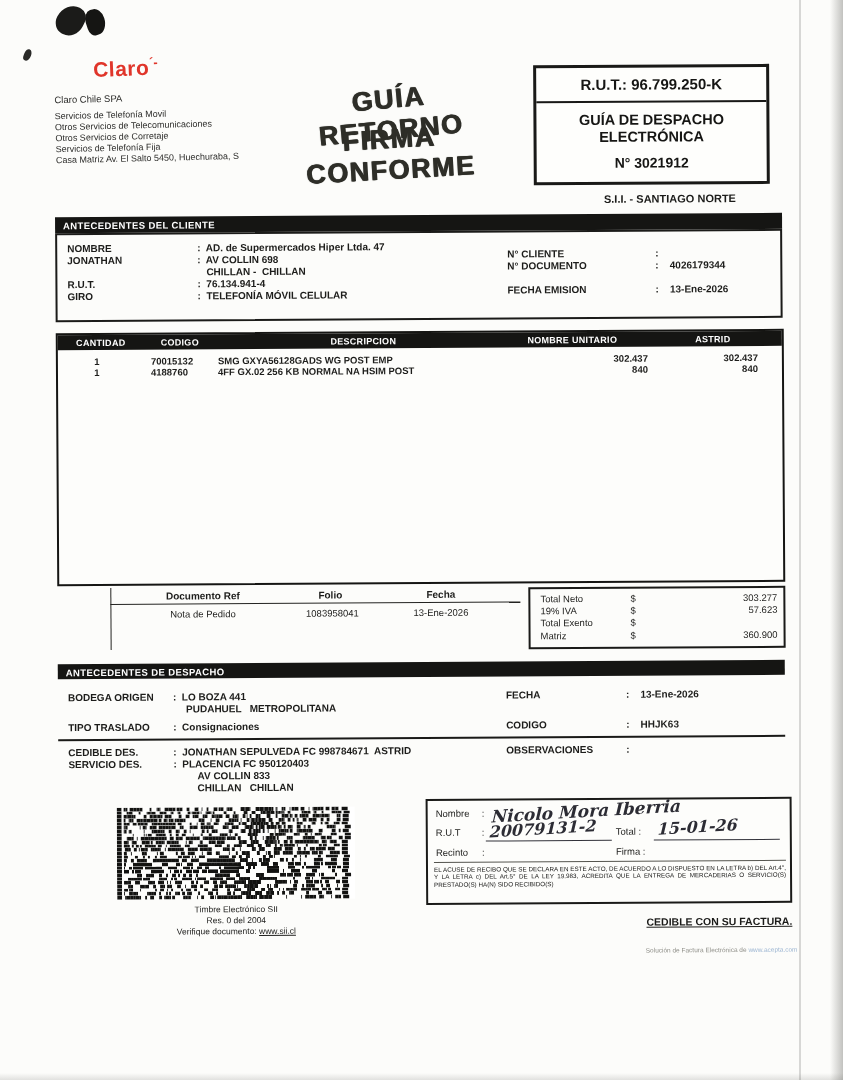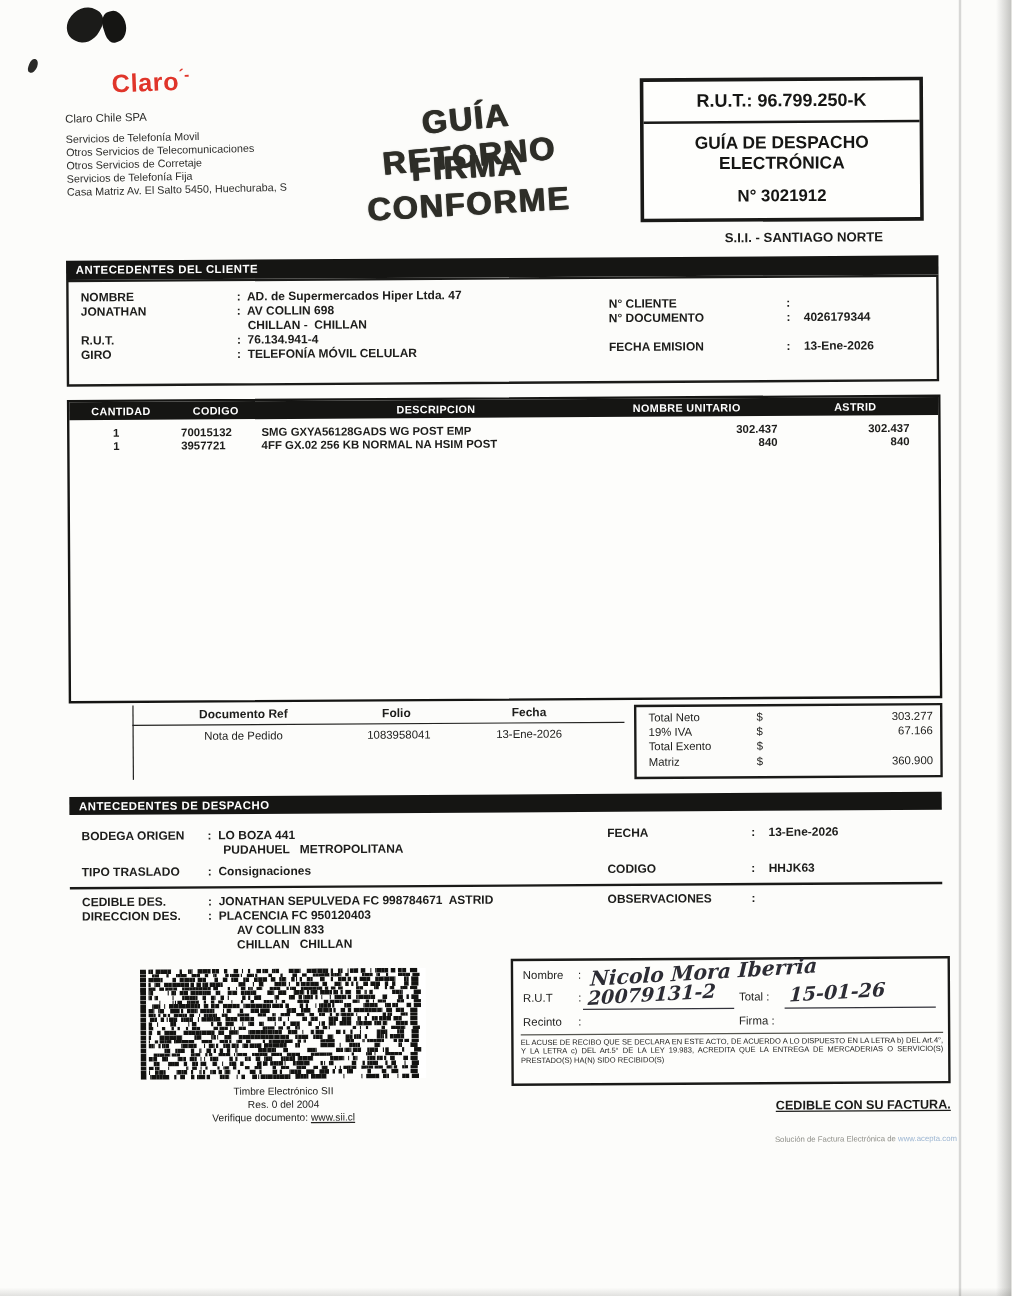--- a/index.html
+++ b/index.html
@@ -144,42 +144,42 @@
         <span class="ih" style="left:620px;width:70px">ASTRID</span>
       </div>
 
       <span class="cell" style="left:24px;top:21px;width:30px;text-align:center">1</span>
       <span class="cell" style="left:93px;top:21px">70015132</span>
       <span class="cell" style="left:160px;top:21px">SMG GXYA56128GADS WG POST EMP</span>
       <span class="cell" style="left:490px;top:21px;width:100px;text-align:right">302.437</span>
       <span class="cell" style="left:600px;top:21px;width:100px;text-align:right">302.437</span>
 
       <span class="cell" style="left:24px;top:32px;width:30px;text-align:center">1</span>
-      <span class="cell" style="left:93px;top:32px">3957721</span>
+      <span class="cell" style="left:93px;top:32px">4188760</span>
       <span class="cell" style="left:160px;top:32px">4FF GX.02 256 KB NORMAL NA HSIM POST</span>
       <span class="cell" style="left:490px;top:32px;width:100px;text-align:right">840</span>
       <span class="cell" style="left:600px;top:32px;width:100px;text-align:right">840</span>
     </div>
 
     <div class="abs refline-v"></div>
     <div class="abs refline-h"></div>
     <span class="refh" style="left:140px;width:125px">Documento Ref</span>
     <span class="refh" style="left:300px;width:60px">Folio</span>
     <span class="refh" style="left:408px;width:65px">Fecha</span>
     <span class="refv" style="left:140px;width:125px">Nota de Pedido</span>
     <span class="refv" style="left:292px;width:80px">1083958041</span>
     <span class="refv" style="left:403px;width:75px">13-Ene-2026</span>
 
     <div class="abs totbox">
       <span class="tot-lb" style="top:4px">Total Neto</span>
       <span class="tot-s" style="top:4px">$</span>
       <span class="tot-v" style="top:4px">303.277</span>
       <span class="tot-lb" style="top:16px">19% IVA</span>
       <span class="tot-s" style="top:16px">$</span>
-      <span class="tot-v" style="top:16px">67.166</span>
+      <span class="tot-v" style="top:16px">57.623</span>
       <span class="tot-lb" style="top:28px">Total Exento</span>
       <span class="tot-s" style="top:28px">$</span>
       <span class="tot-v" style="top:28px"></span>
       <span class="tot-lb" style="top:41px">Matriz</span>
       <span class="tot-s" style="top:41px">$</span>
       <span class="tot-v" style="top:41px">360.900</span>
     </div>
 
     <div class="abs secbar bar2" style="padding-top:2.5px">ANTECEDENTES DE DESPACHO</div>
 
@@ -190,21 +190,21 @@
     <span class="f lb val" style="left:172px;top:720px">:  Consignaciones</span>
     <span class="f lb" style="left:505px;top:690px">FECHA</span>
     <span class="f lb val" style="left:625px;top:690px">:    13-Ene-2026</span>
     <span class="f lb" style="left:505px;top:720px">CODIGO</span>
     <span class="f lb val" style="left:625px;top:720px">:    HHJK63</span>
 
     <div class="abs divider"></div>
 
     <span class="f lb" style="left:67px;top:745px">CEDIBLE DES.</span>
     <span class="f lb val" style="left:172px;top:745px">:  JONATHAN SEPULVEDA FC 998784671  ASTRID</span>
-    <span class="f lb" style="left:67px;top:757px">DIRECCION DES.</span>
+    <span class="f lb" style="left:67px;top:757px">SERVICIO DES.</span>
     <span class="f lb val" style="left:172px;top:757px">:  PLACENCIA FC 950120403</span>
     <span class="f lb val" style="left:196px;top:769px">AV COLLIN 833</span>
     <span class="f lb val" style="left:196px;top:781px">CHILLAN   CHILLAN</span>
     <span class="f lb" style="left:505px;top:745px">OBSERVACIONES</span>
     <span class="f lb val" style="left:625px;top:745px">:</span>
 
     <div class="abs barcode">
         <div class="bc-row">
           <i class="b" style="width:5px"></i>
           <i class="w" style="width:2px"></i>

